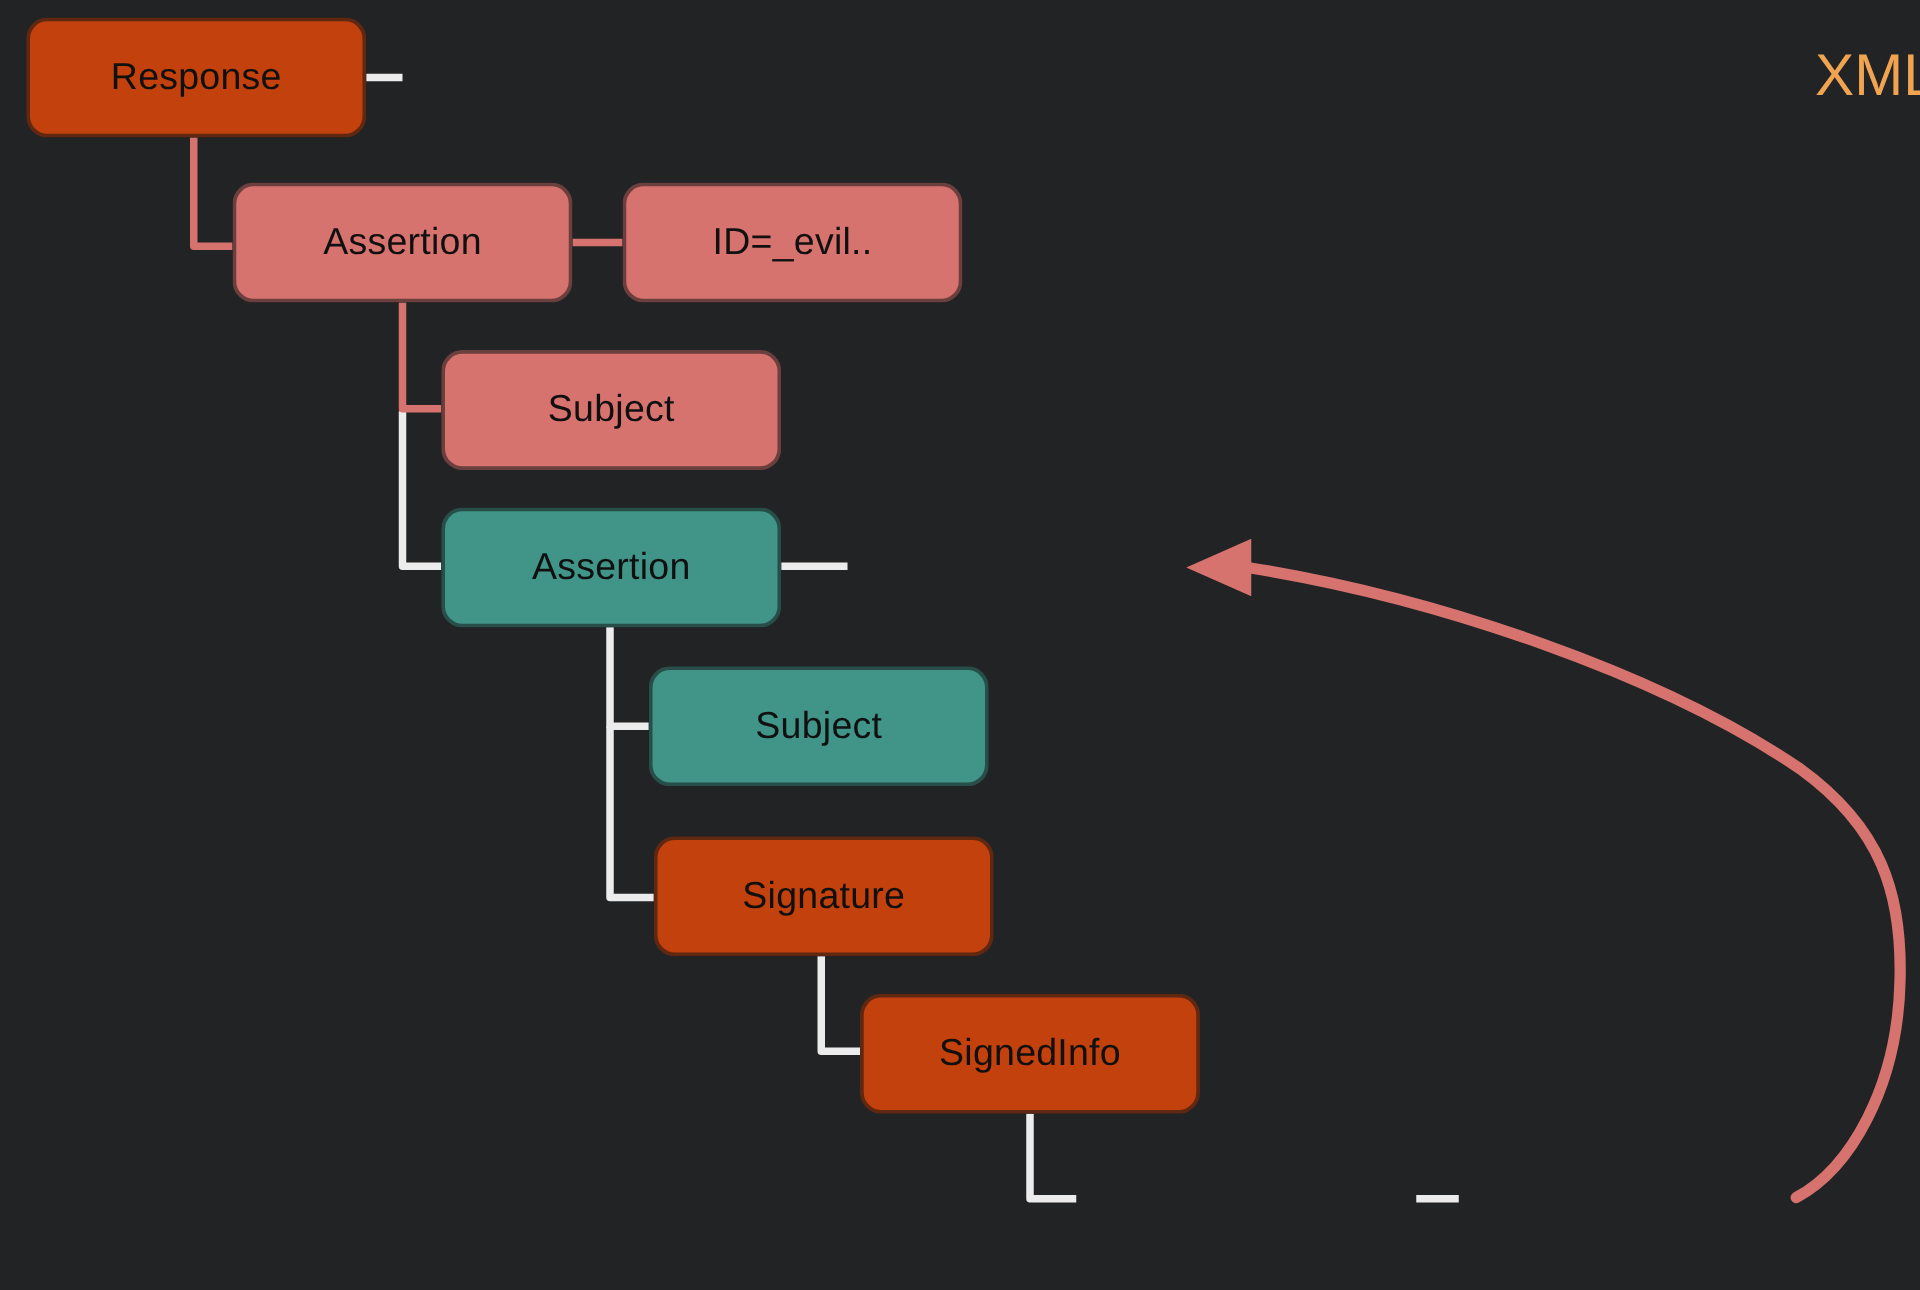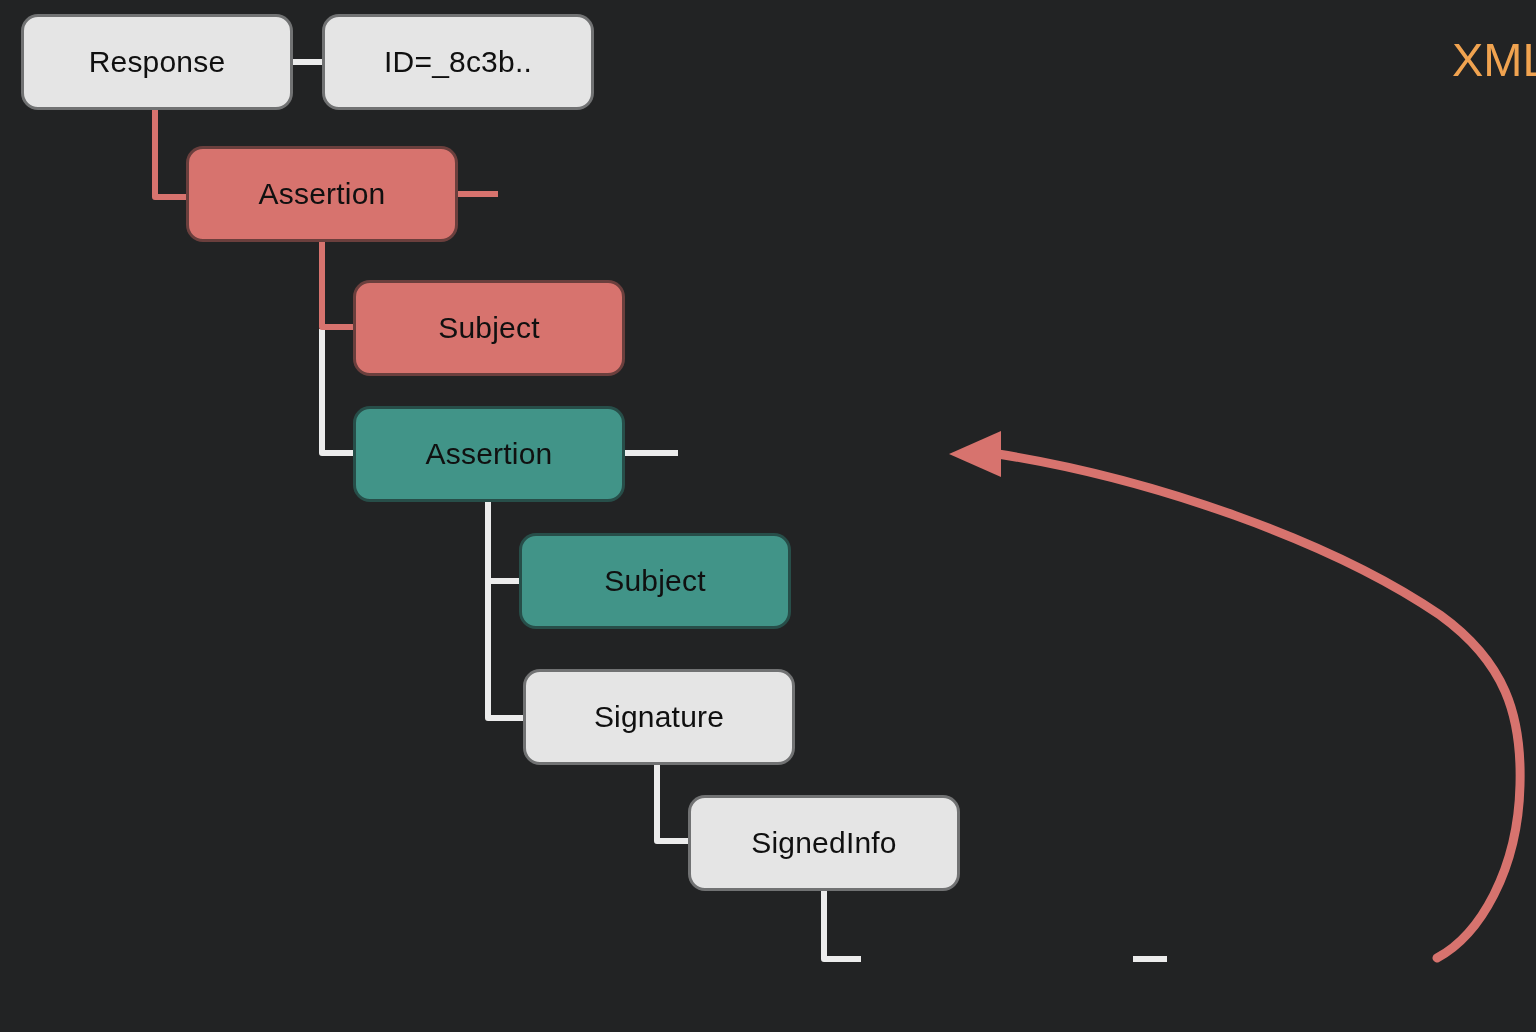--- a/index.html
+++ b/index.html
@@ -7,21 +7,21 @@
     position:relative;width:1536px;height:1032px;overflow:hidden;
     background:#222324;font-family:"Liberation Sans",sans-serif;
   }
   #edges{position:absolute;left:0;top:0;width:1536px;height:1032px;}
   .node{
     position:absolute;width:272px;height:96px;box-sizing:border-box;
     border-radius:17px;border:3px solid rgba(18,20,21,0.55);
     display:flex;align-items:center;justify-content:center;
     font-size:30px;color:#101010;letter-spacing:0.2px;
   }
-  .cyan{background:#e5e5e5;}
+  .cyan{background:#c2410c;}
   .red{background:#d7736e;}
   .teal{background:#419488;}
   #watermark{
     position:absolute;left:1452px;top:32px;font-size:47px;
     color:#f0a350;white-space:nowrap;
   }
 </style>
 </head>
 <body>
 
@@ -42,25 +42,25 @@
     <line x1="458" y1="194" x2="498" y2="194" stroke="#d7736e" stroke-width="6"></line>
     <polyline points="322,242 322,327 353,327" fill="none" stroke="#d7736e" stroke-width="6" stroke-linejoin="round"></polyline>
 
     <path d="M 998 454 C 1150 478 1330 540 1440 615 C 1505 662 1522 715 1520 785 C 1518 870 1480 935 1437 958" fill="none" stroke="#d7736e" stroke-width="9" stroke-linecap="round"></path>
     <polygon points="949,454 1001,431 1001,477" fill="#d7736e"></polygon>
   </svg>
 
   <div class="node cyan" style="left:21px;top:14px">
     <span>Response</span>
   </div>
-  <div class="node cyan" style="left:322px;top:14px">
-    <span>ID=_8c3b..</span>
-  </div>
   <div class="node red" style="left:186px;top:146px">
     <span>Assertion</span>
+  </div>
+  <div class="node red" style="left:498px;top:146px">
+    <span>ID=_evil..</span>
   </div>
   <div class="node red" style="left:353px;top:280px">
     <span>Subject</span>
   </div>
   <div class="node teal" style="left:353px;top:406px">
     <span>Assertion</span>
   </div>
   <div class="node teal" style="left:519px;top:533px">
     <span>Subject</span>
   </div>

